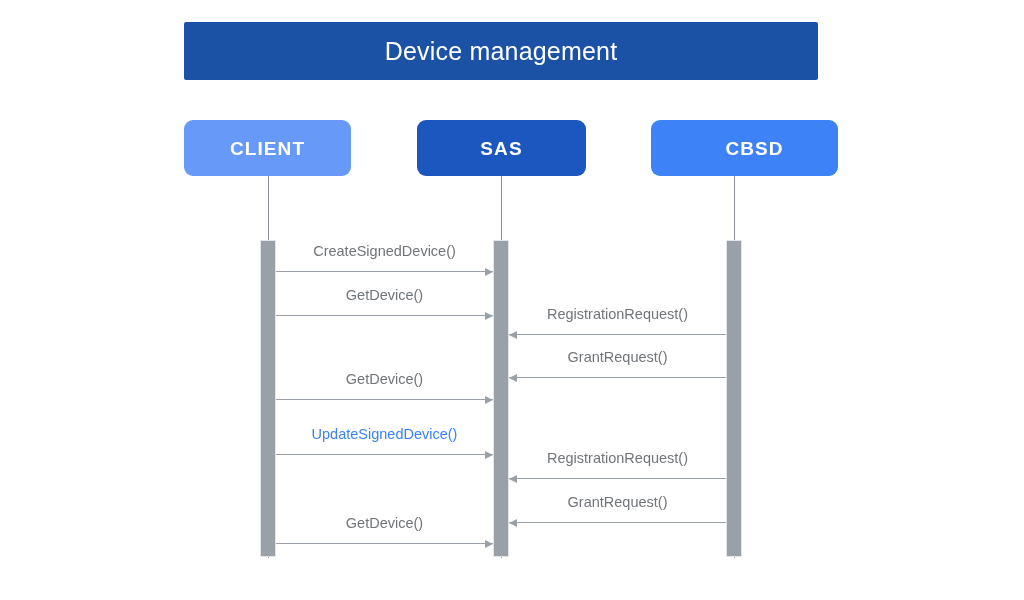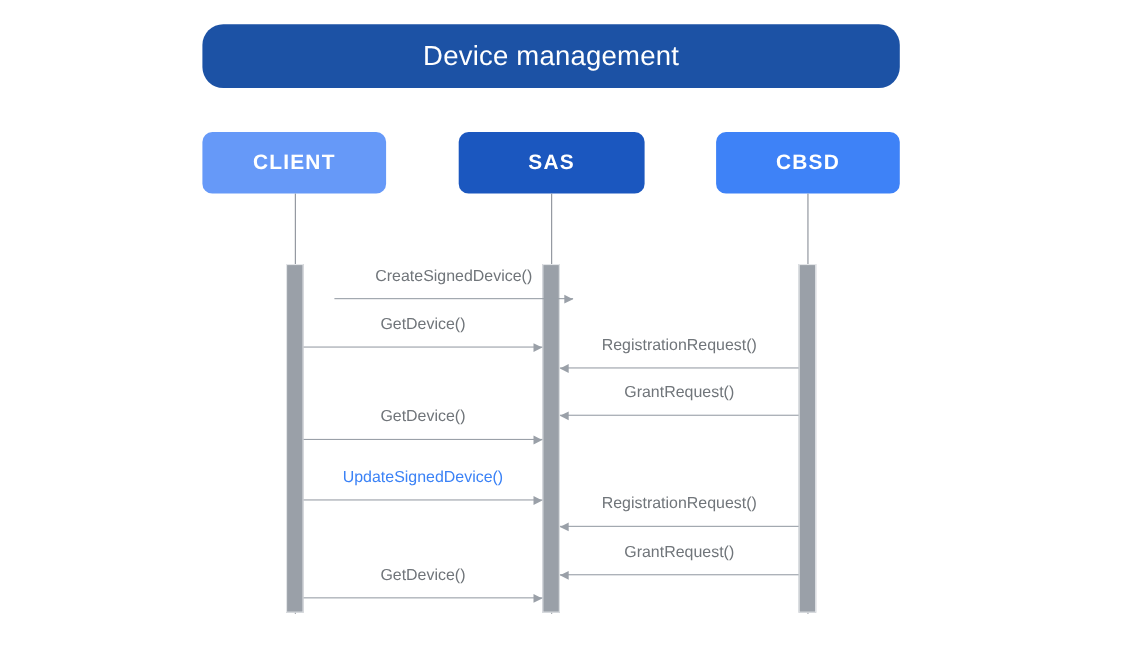--- a/index.html
+++ b/index.html
@@ -23,21 +23,21 @@
     height: 600px;
   }
 
   
   .title-banner {
     position: absolute;
     left: 184px;
     top: 22px;
     width: 634px;
     height: 58px;
-    border-radius: 19px;
+    border-radius: 2px;
     display: flex;
     align-items: center;
     justify-content: center;
   }
   .title-banner .title-text {
     color: #ffffff;
     font-size: 25px;
     font-weight: 400;
     letter-spacing: 0.2px;
     line-height: 1;
@@ -151,34 +151,34 @@
   </div>
 
   <div class="participant-box" id="participant-sas" style="background: rgb(27, 87, 191);">
     <span class="participant-label">SAS</span>
   </div>
 
   <div class="participant-box" id="participant-client" style="background: rgb(102, 153, 248);">
     <span class="participant-label">CLIENT</span>
   </div>
 
-  <div class="participant-box" id="participant-cbsd" style="background: rgb(62, 130, 247);">
+  <div class="participant-box" id="participant-cbsd" style="background: rgb(62, 130, 247); padding-left: 20px;">
     <span class="participant-label">CBSD</span>
   </div>
 
   <div class="lifeline" id="lifeline-client" style="background: rgb(138, 143, 152);"></div>
   <div class="lifeline" id="lifeline-sas" style="background: rgb(138, 143, 152);"></div>
   <div class="lifeline" id="lifeline-cbsd" style="background: rgb(138, 143, 152);"></div>
 
   <div class="activation-bar" id="activation-client" style="background: rgb(154, 160, 168);"></div>
   <div class="activation-bar" id="activation-sas" style="background: rgb(154, 160, 168);"></div>
   <div class="activation-bar" id="activation-cbsd" style="background: rgb(154, 160, 168);"></div>
 
   <div class="messages-layer" id="messages-layer">
-      <div class="message group-left dir-right" style="top: 236px; margin-left: 28px;">
+      <div class="message group-left dir-right" style="top: 236px;">
         <span class="msg-label" style="color: rgb(112, 117, 122);">CreateSignedDevice()</span>
         <div class="msg-line" style="background: rgb(154, 160, 168);"></div>
         <div class="msg-arrowhead" style="border-left-color: rgb(154, 160, 168);"></div>
       </div>
       <div class="message group-left dir-right" style="top: 280px;">
         <span class="msg-label" style="color: rgb(112, 117, 122);">GetDevice()</span>
         <div class="msg-line" style="background: rgb(154, 160, 168);"></div>
         <div class="msg-arrowhead" style="border-left-color: rgb(154, 160, 168);"></div>
       </div>
       <div class="message group-right dir-left" style="top: 299px;">

